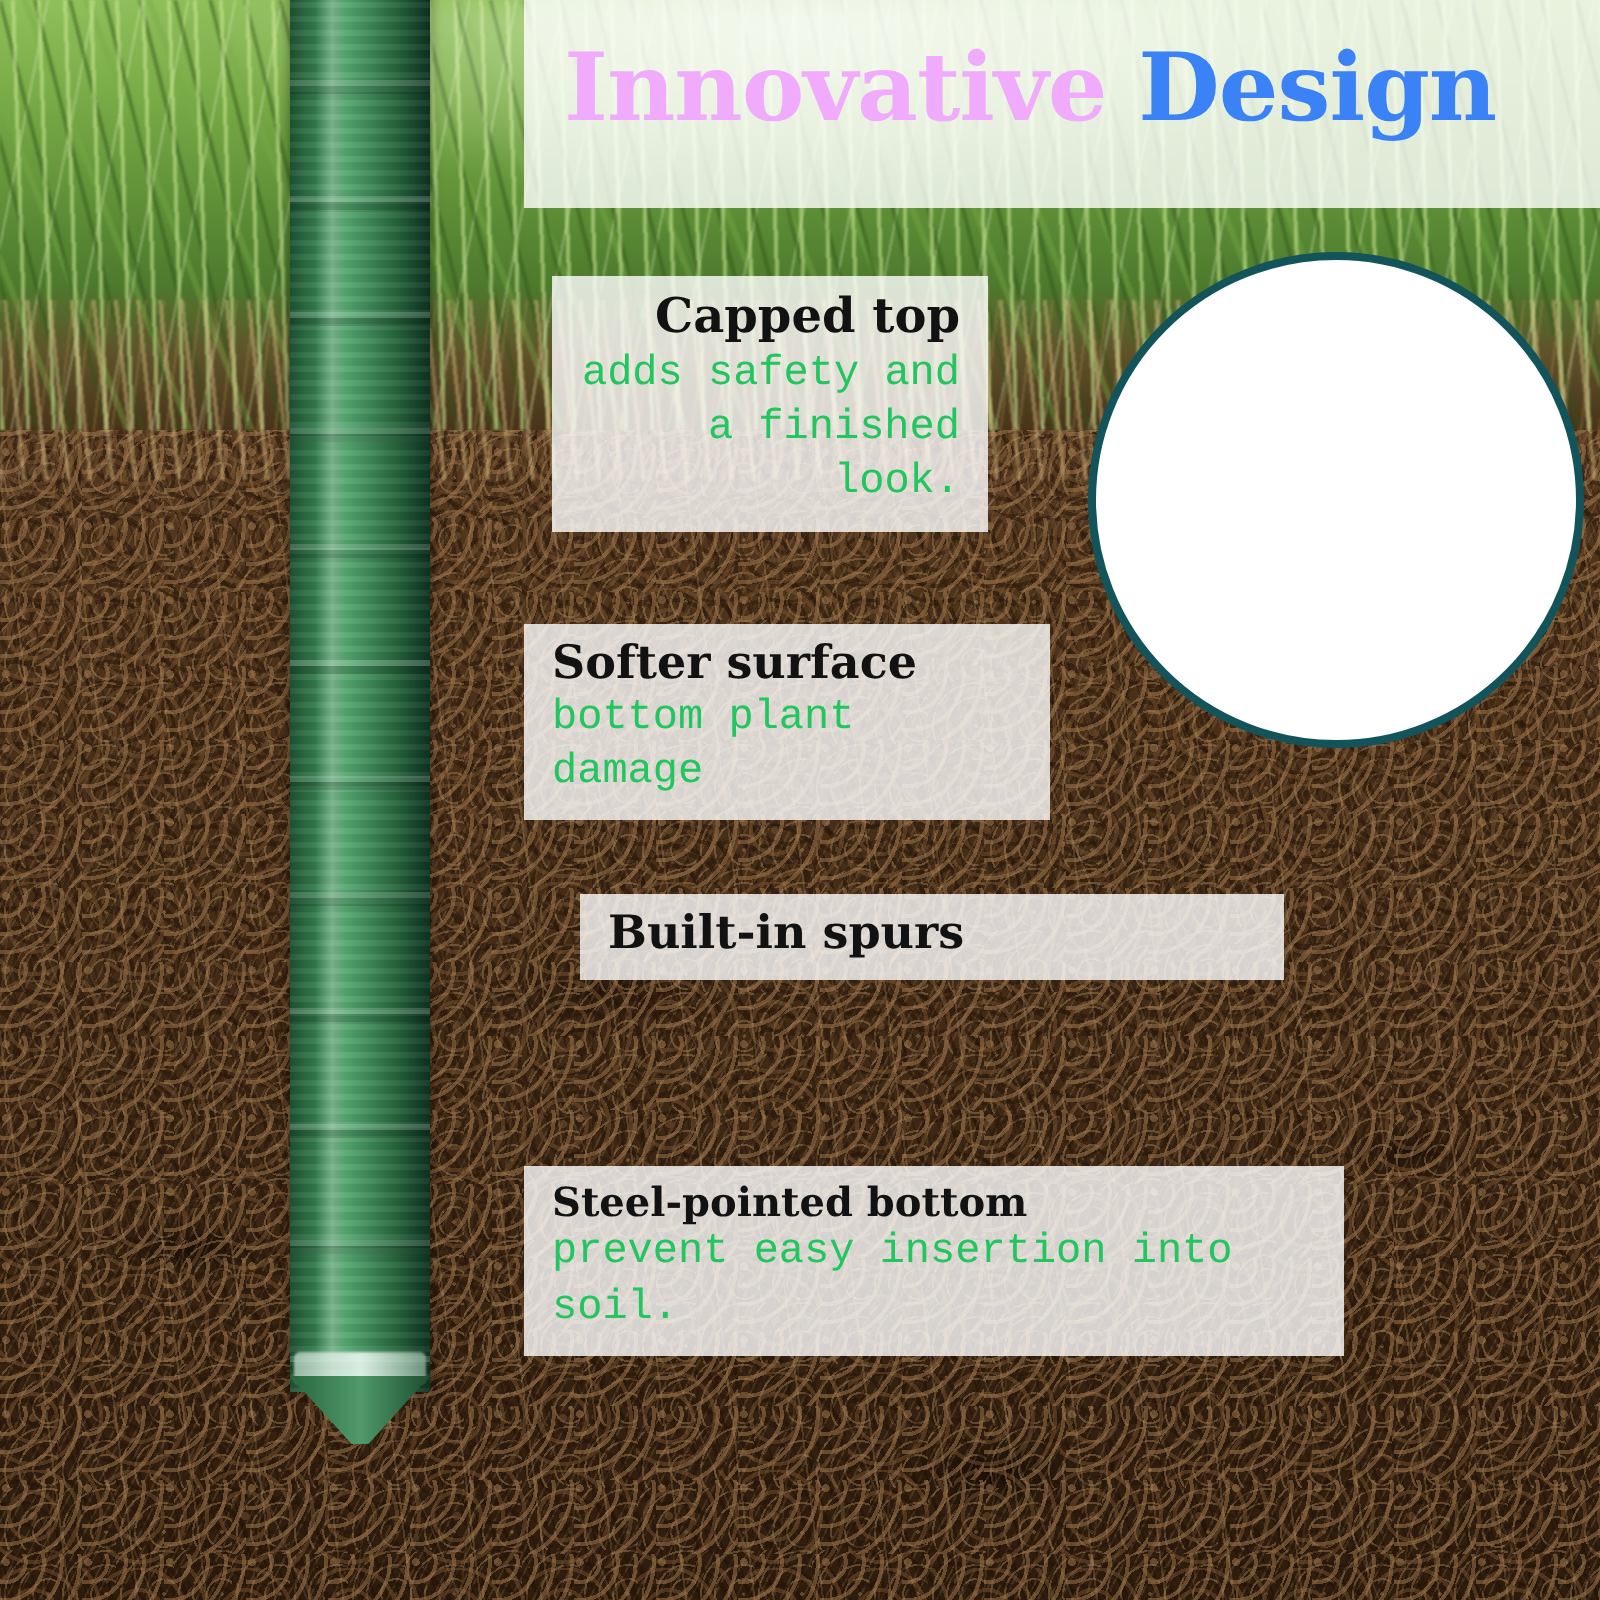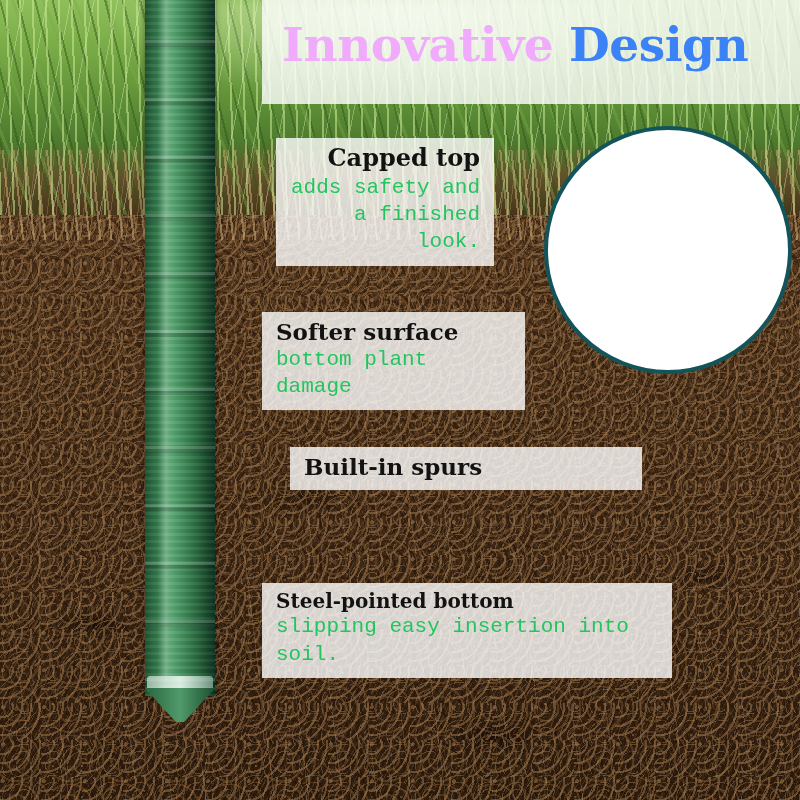--- a/index.html
+++ b/index.html
@@ -266,21 +266,21 @@
     <div class="head">Softer surface</div>
     <div class="body">bottom plant damage</div>
   </div>
 
   <div class="callout" id="callout-spurs">
     <div class="head">Built-in spurs</div>
   </div>
 
   <div class="callout" id="callout-steel">
     <div class="head">Steel-pointed bottom</div>
-    <div class="body">slipping easy insertion into soil.</div>
+    <div class="body">prevent easy insertion into soil.</div>
   </div>
 
   <div class="inset">
     <div class="inset-stake"></div>
     <div class="inset-cap">
       <div class="inset-cap-tex"></div>
     </div>
     <div class="inset-seam"></div>
   </div>
 

